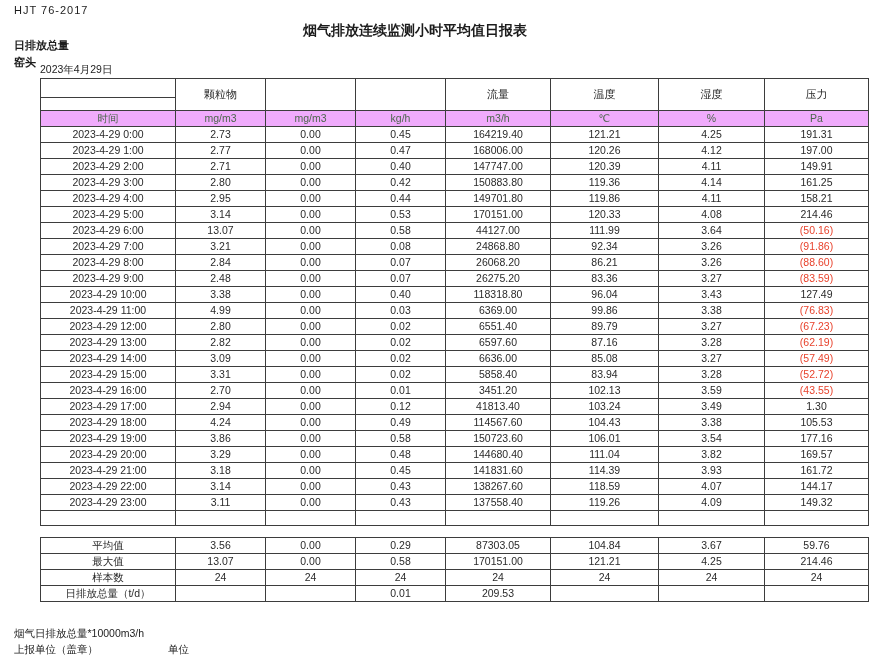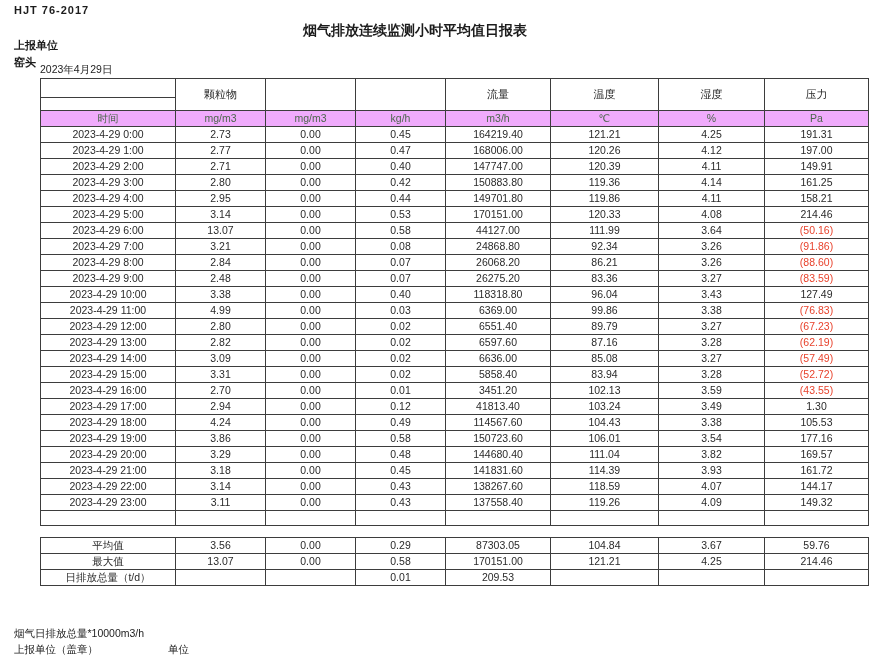--- a/index.html
+++ b/index.html
@@ -1,18 +1,18 @@
 <!DOCTYPE html>
 <html><head>
 <meta charset="utf-8">
 <style>
   html,body{margin:0;padding:0;background:#fff;}
   .page{position:relative;width:887px;height:661px;background:#ffffff;
         font-family:"Liberation Sans","DejaVu Sans",sans-serif;color:#1c1c1c;overflow:hidden;}
-  .doc-code{position:absolute;left:14px;top:4px;font-weight:bold;font-size:11px;letter-spacing:1px;}
+  .doc-code{position:absolute;left:14px;top:4px;font-weight:normal;font-size:11px;letter-spacing:1px;}
   .title{position:absolute;left:0;top:22px;width:830px;text-align:center;font-weight:bold;font-size:14px;}
   .company{position:absolute;left:14px;top:38px;font-weight:bold;font-size:11px;}
   .station{position:absolute;left:14px;top:55px;font-weight:bold;font-size:11px;}
   .date{position:absolute;left:40px;top:63px;width:828px;text-align:left;font-size:10.5px;}
 
   table{border-collapse:collapse;table-layout:fixed;background:#fff;}
   .main-table{position:absolute;left:40px;top:78px;width:828px;}
   .summary-table{position:absolute;left:40px;top:537px;width:828px;}
   td{border:1px solid #3d3d3d;font-size:10.5px;text-align:center;vertical-align:middle;
      padding:0;height:15px;line-height:15px;white-space:nowrap;overflow:hidden;color:#2a2a2a;}
@@ -23,21 +23,21 @@
   .sep-row td{height:14px;}
   td.neg{color:#e8432d;}
 </style>
 </head>
 <body>
 
 <div class="page">
 
   <div class="doc-code">HJT  76-2017</div>
   <div class="title">烟气排放连续监测小时平均值日报表</div>
-  <div class="company">上报单位</div>
+  <div class="company">日排放总量</div>
   <div class="station">窑头</div>
   <div class="date">2023年4月29日</div>
 
   <table class="main-table">
     <colgroup>
       <col style="width:135px">
         <col style="width:90px">
         <col style="width:90px">
         <col style="width:90px">
       <col style="width:105px">
@@ -349,20 +349,30 @@
           <td>最大值</td>
           <td>13.07</td>
           <td>0.00</td>
           <td>0.58</td>
           <td>170151.00</td>
           <td>121.21</td>
           <td>4.25</td>
           <td>214.46</td>
         </tr>
         <tr>
+          <td>样本数</td>
+          <td>24</td>
+          <td>24</td>
+          <td>24</td>
+          <td>24</td>
+          <td>24</td>
+          <td>24</td>
+          <td>24</td>
+        </tr>
+        <tr>
           <td>日排放总量（t/d）</td>
           <td></td>
           <td></td>
           <td>0.01</td>
           <td>209.53</td>
           <td></td>
           <td></td>
           <td></td>
         </tr>
       </tbody>

